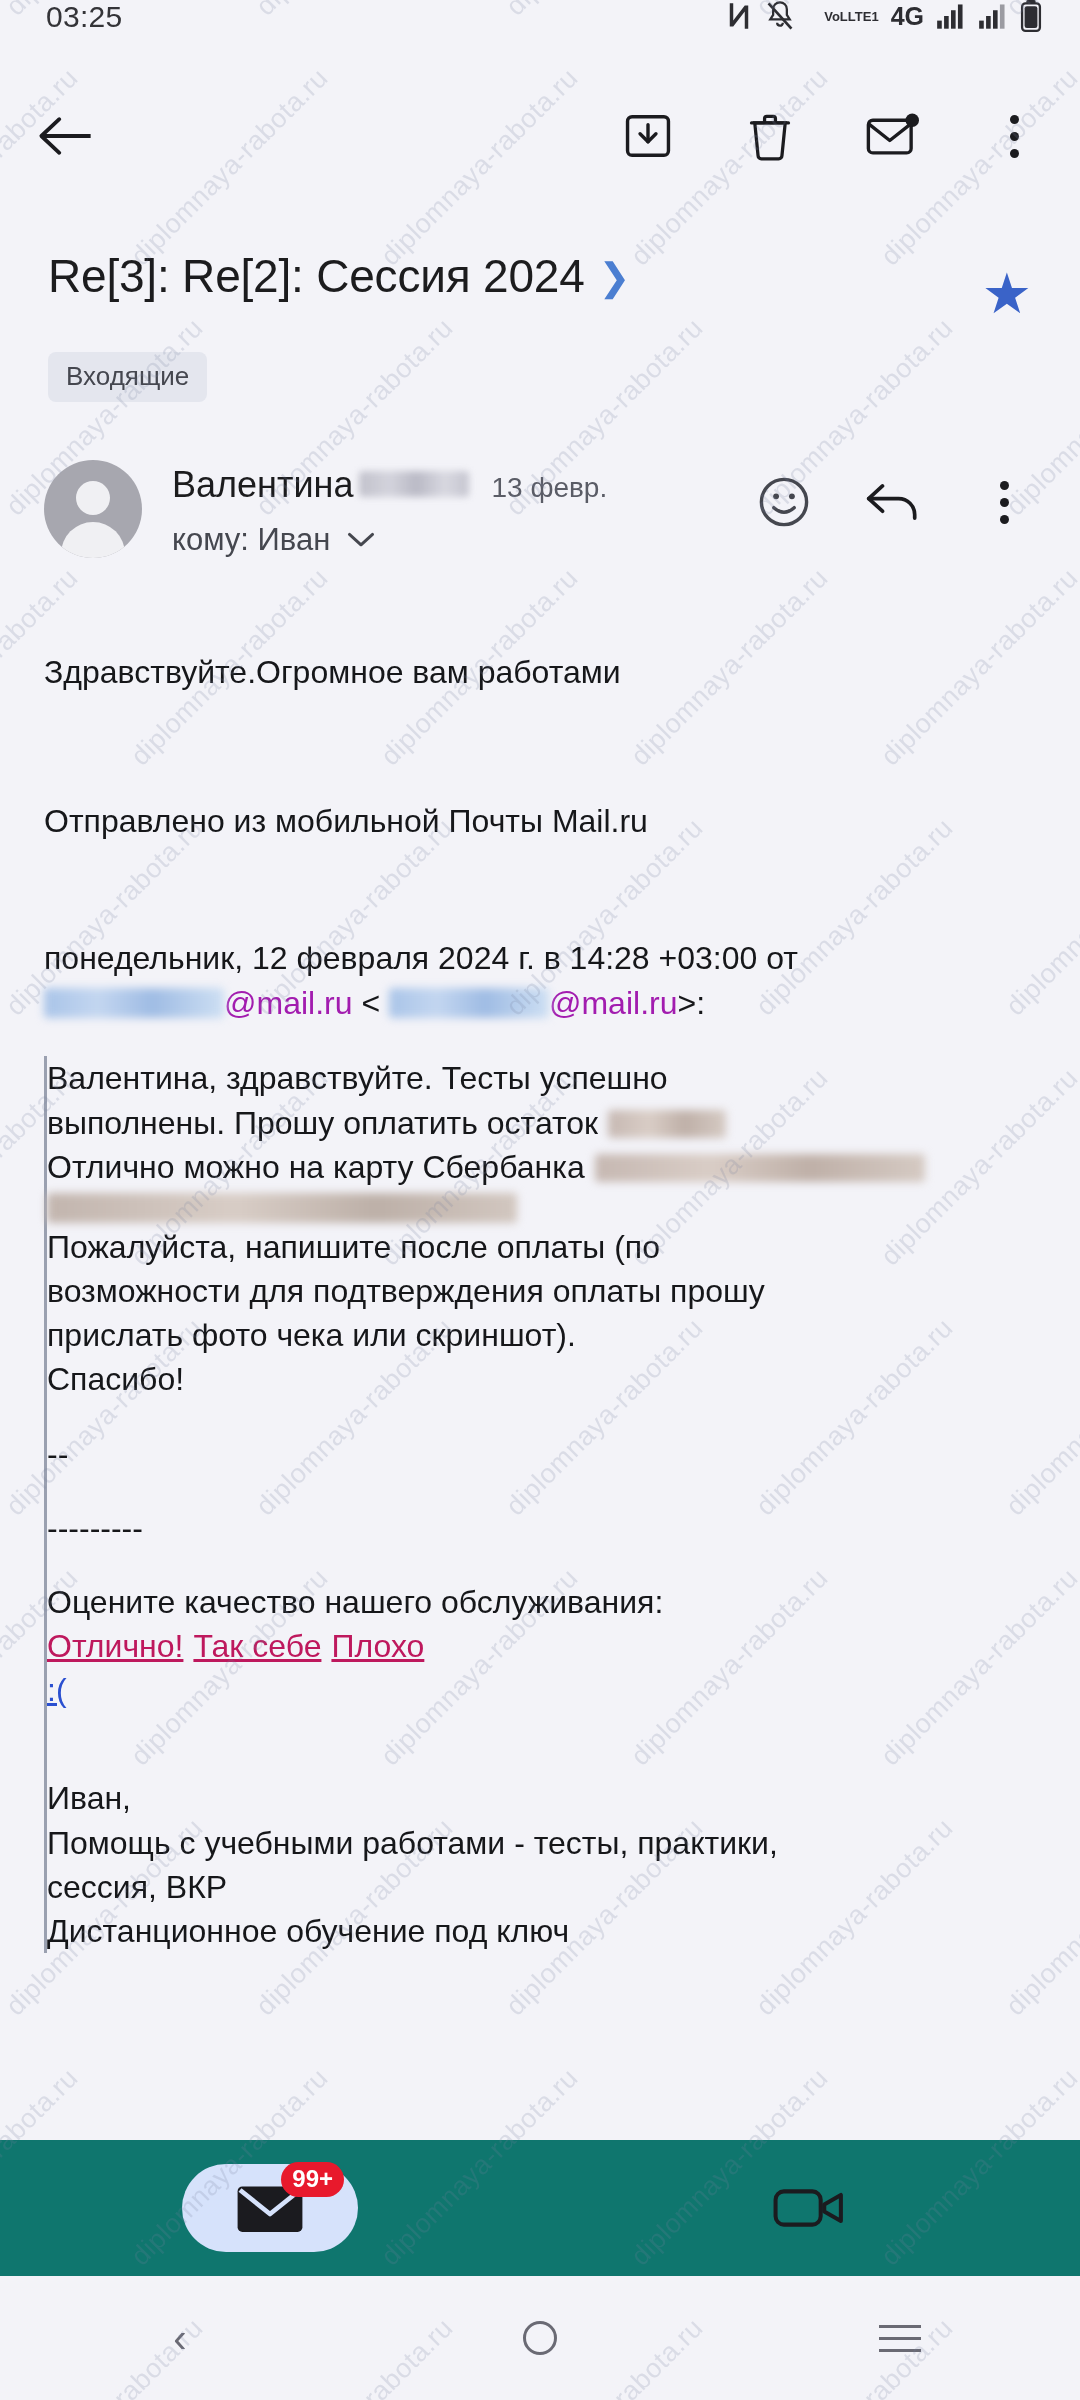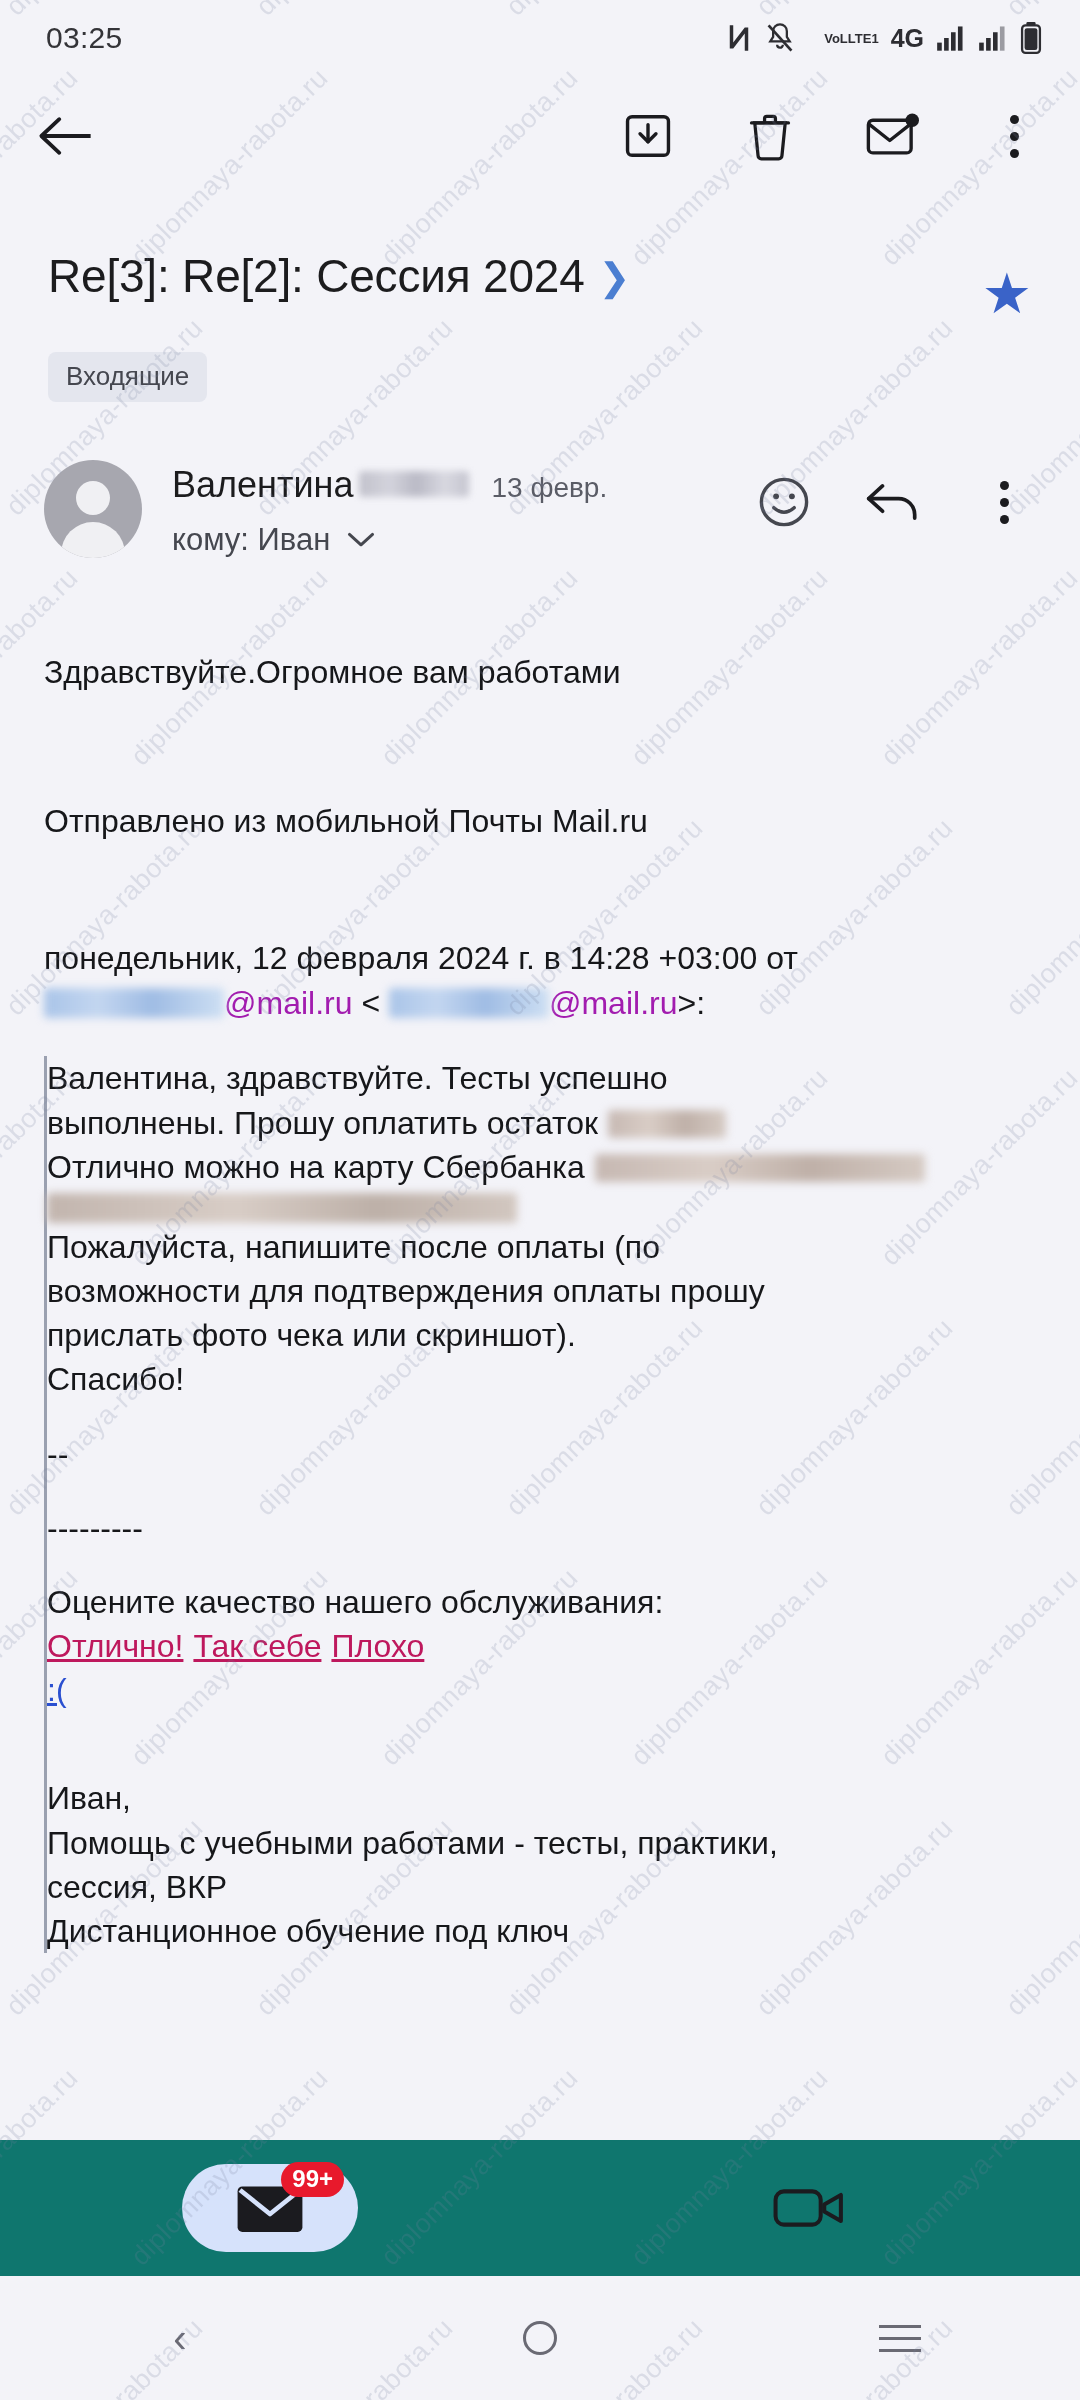--- a/index.html
+++ b/index.html
@@ -33,21 +33,21 @@
     transform: rotate(-45deg);
     transform-origin: left top;
     letter-spacing: 0.5px;
   }
 
   
   #statusbar {
     position: relative;
     height: 76px;
     display: flex;
-    align-items: center;
+    align-items: flex-start;
     justify-content: space-between;
     padding: 0 38px 0 46px;
     color: #2d2d32;
     font-size: 29px;
     z-index: 10;
   }
   #statusbar .clock { font-size: 30px; color: #343438; letter-spacing: 0.3px; }
   .status-icons { display: flex; align-items: center; gap: 12px; }
   .status-icons svg { display: block; }
   .si-text {

